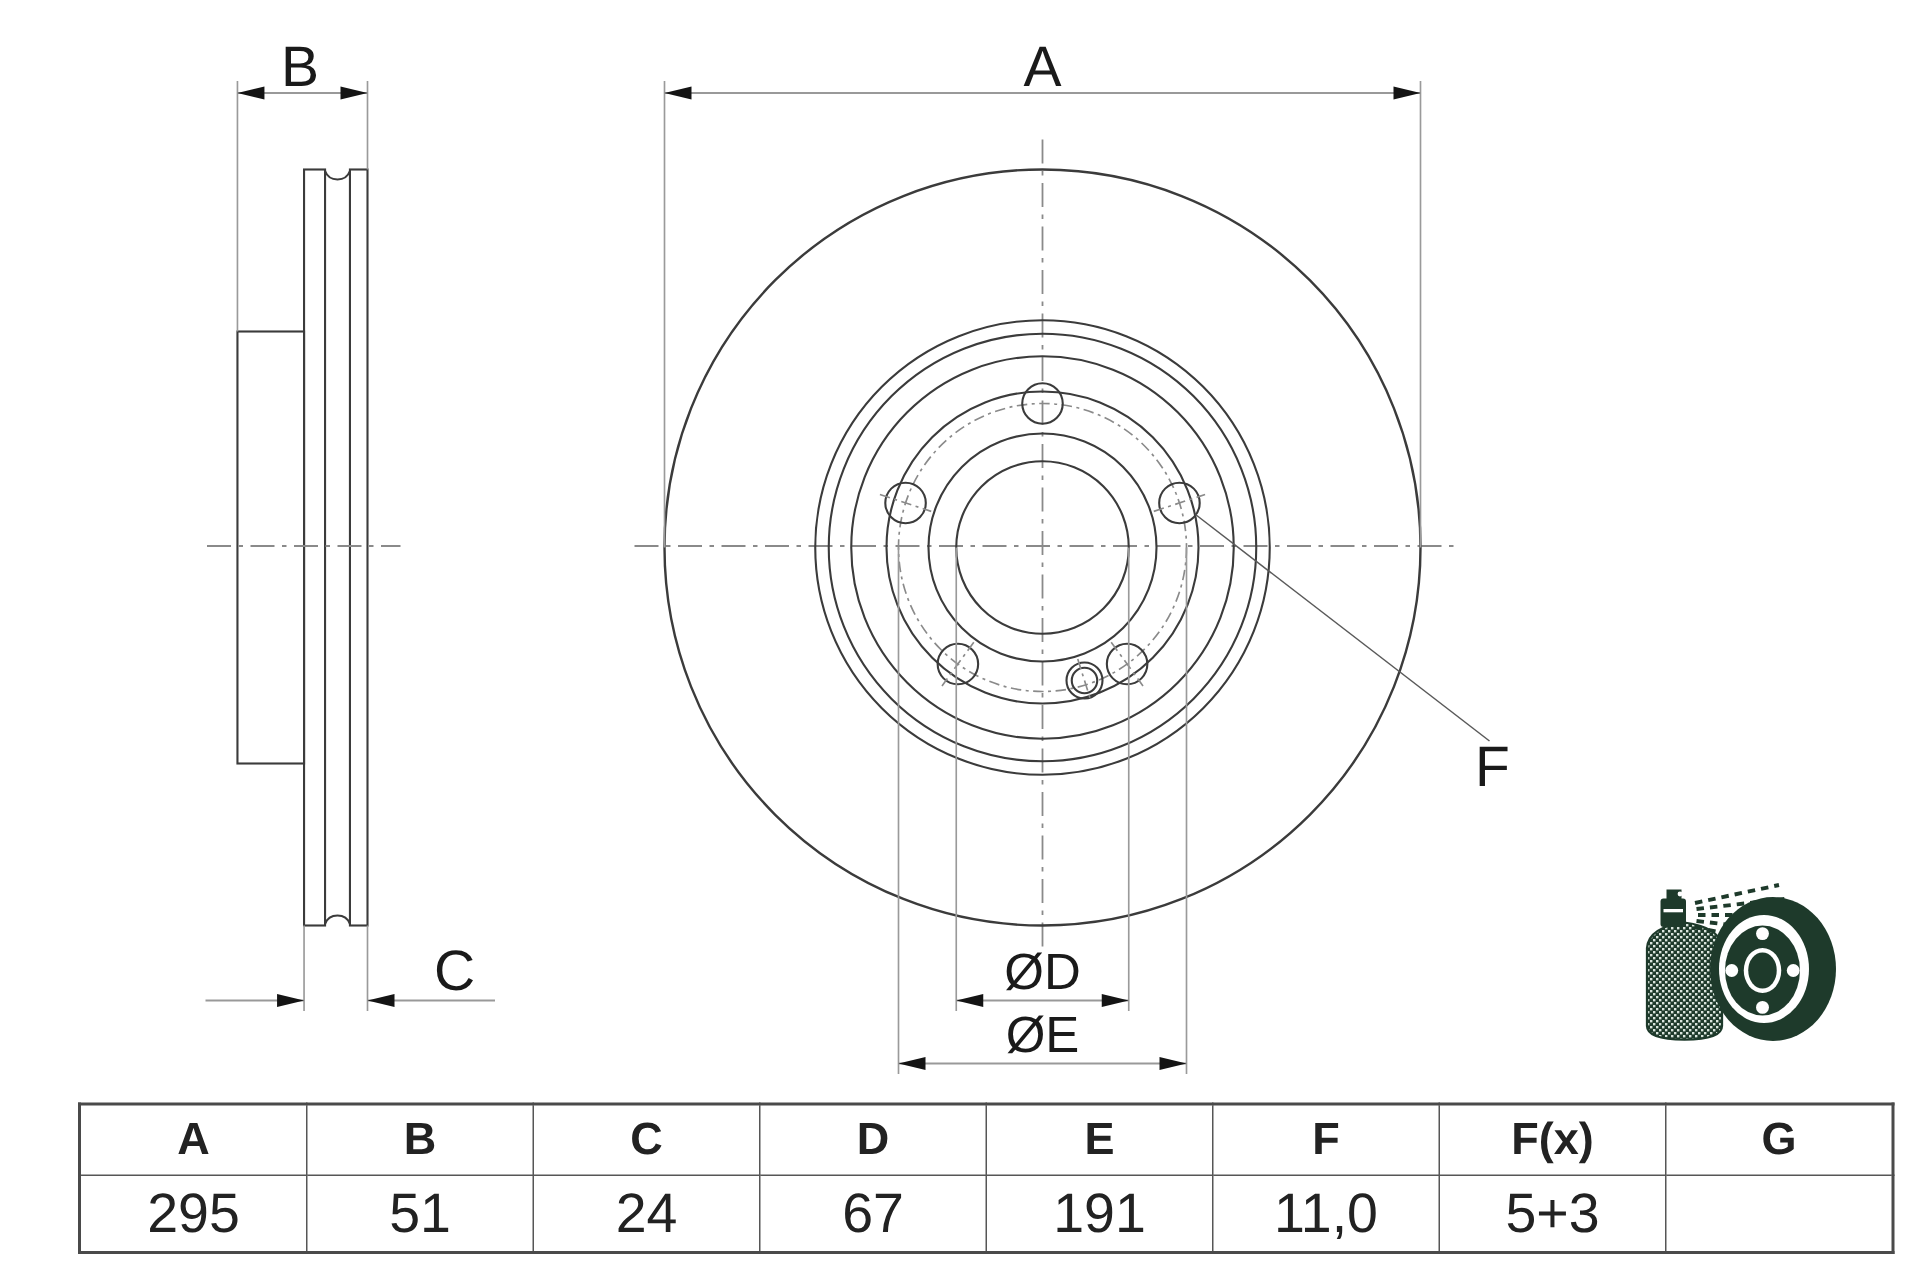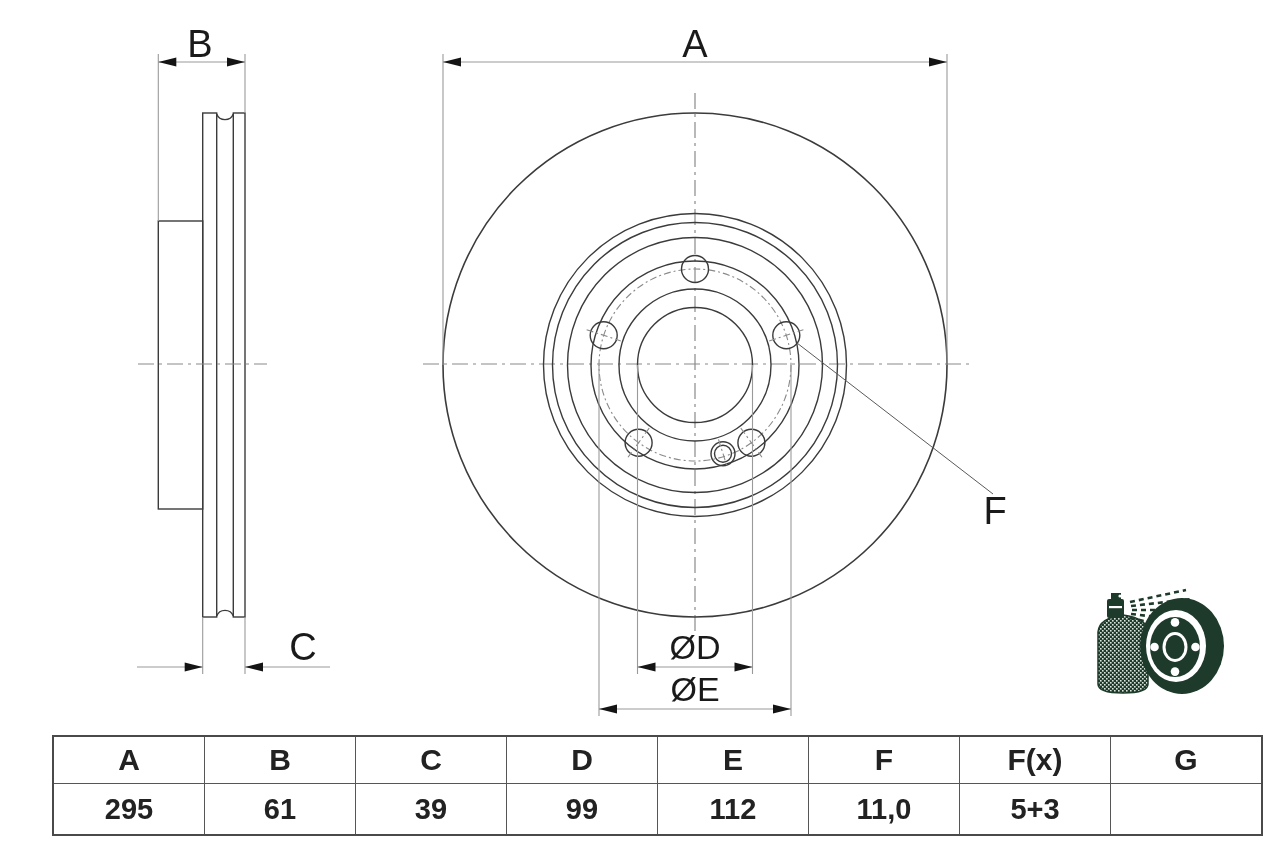--- a/index.html
+++ b/index.html
@@ -18,21 +18,21 @@
   .lbl2{fill:#1a1a1a;font-family:"Liberation Sans", sans-serif;font-size:34px;text-anchor:middle;}
   .ic{fill:#1e3a2b;}
   .icw{fill:#ffffff;}
   .spr{stroke:#1e3a2b;stroke-width:2.6;stroke-dasharray:5 4;fill:none;}
 
   table.dims{position:absolute;left:52px;top:735px;border-collapse:collapse;
              border:2px solid #4a4a4a;table-layout:fixed;}
   table.dims th, table.dims td{border:1.5px solid #565656;width:148px;text-align:center;
              vertical-align:middle;color:#222222;overflow:hidden;}
   table.dims th{height:44px;font-size:30px;font-weight:bold;}
-  table.dims td{height:48px;font-size:29px;font-weight:bold;}
+  table.dims td{height:48px;font-size:37px;font-weight:normal;}
 </style>
 </head>
 <body>
 
 <div class="canvas">
 
   <svg width="1280" height="730" viewBox="0 0 1280 730">
 
     <g>
 
@@ -177,24 +177,24 @@
       <th>B</th>
       <th>C</th>
       <th>D</th>
       <th>E</th>
       <th>F</th>
       <th>F(x)</th>
       <th>G</th>
     </tr>
     <tr>
       <td>295</td>
-      <td>61</td>
-      <td>39</td>
-      <td>99</td>
-      <td>112</td>
+      <td>51</td>
+      <td>24</td>
+      <td>67</td>
+      <td>191</td>
       <td>11,0</td>
       <td>5+3</td>
       <td></td>
     </tr>
   </tbody>
     </table>
 
 </div>
 
 </body></html>

